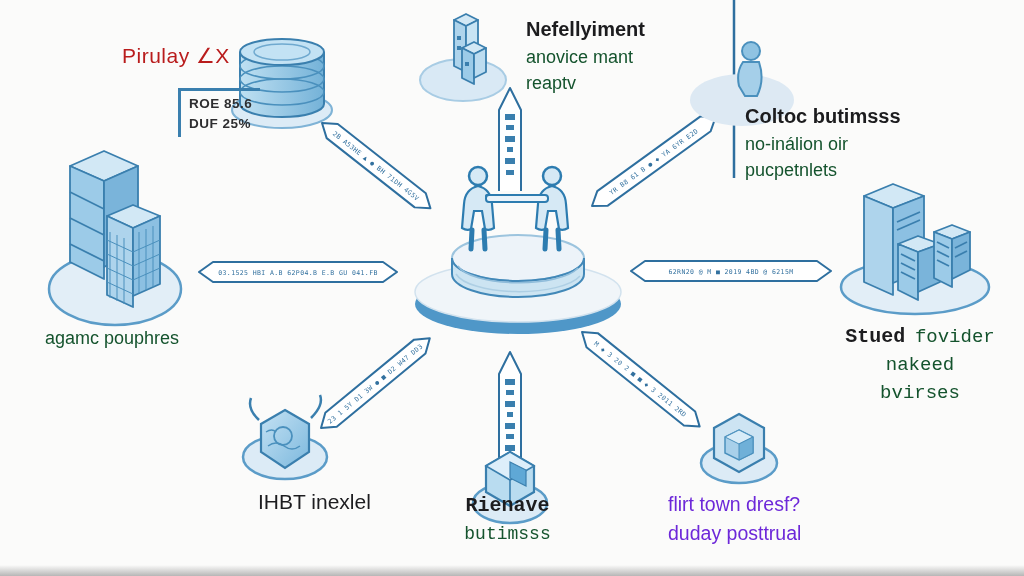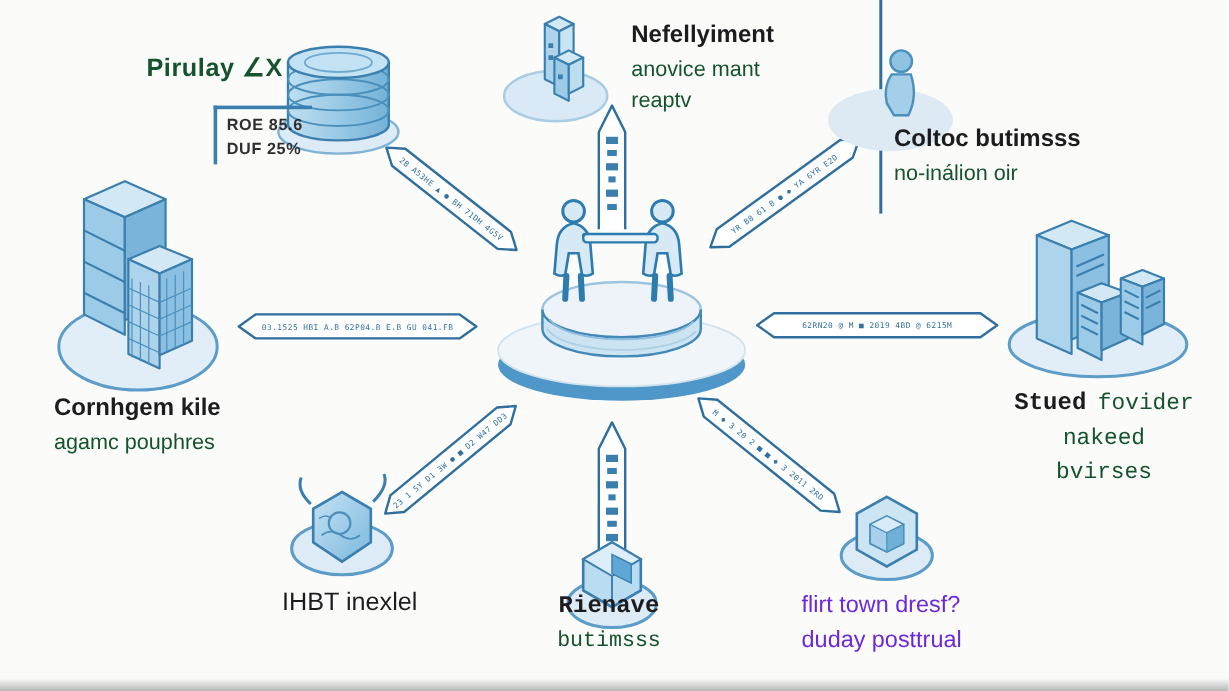--- a/index.html
+++ b/index.html
@@ -2,25 +2,25 @@
 <html><head>
 <meta charset="utf-8">
 <style>
   html,body{margin:0;padding:0;}
   body{font-family:"Liberation Sans",sans-serif;}
   .stage{position:relative;width:1024px;height:576px;background:#fbfbfa;overflow:hidden;}
   .gfx{position:absolute;left:0;top:0;}
   .label{position:absolute;color:#1c1c1e;}
   .t-title{font-weight:700;font-size:20px;line-height:1.5;}
   .t-reg{font-weight:400;font-size:18px;line-height:1.45;color:#14532d;}
-  .pirulay{font-size:21px;font-weight:700;letter-spacing:.5px;color:#14532d;}
+  .pirulay{font-size:21px;font-weight:400;letter-spacing:.5px;color:#b91c1c;}
   .stats{border-left:3px solid #3a7fae;border-top:3px solid #3a7fae;padding:3px 8px 2px 8px;
          font-size:13.5px;font-weight:700;color:#2e2e30;line-height:1.5;width:max-content;letter-spacing:.5px;margin-left:28px;}
   .center-txt{text-align:center;font-family:Liberation Mono, monospace;}
-  .shield-title{font-size:21px;font-weight:500;color:#1d1d20;}
+  .shield-title{font-size:21px;font-weight:500;color:#1d1d20;margin-left:23px;}
   .hex-line{font-size:19.5px;font-weight:400;line-height:1.5;color:#6d28d9;}
   .arrow-shape{fill:#ffffff;stroke:#2e6f9f;stroke-width:2;stroke-linejoin:round;}
   .arrow-txt{fill:#33719f;font-family:"DejaVu Sans Mono",monospace;font-size:6.5px;letter-spacing:.4px;text-anchor:middle;}
   .iso-stroke{stroke:#3a7fae;stroke-width:1.8;stroke-linejoin:round;}
   .bottom-fade{position:absolute;left:0;bottom:0;width:1024px;height:11px;
          background:linear-gradient(to bottom,rgba(180,180,180,0),rgba(165,165,165,.8));}
 </style>
 </head>
 <body>
 
@@ -258,24 +258,24 @@
 
   <div class="label" style="left:526px;top:14px;">
     <div class="t-title">Nefellyiment</div>
     <div class="t-reg">anovice mant</div>
     <div class="t-reg">reaptv</div>
   </div>
 
   <div class="label" style="left:745px;top:101px;">
     <div class="t-title">Coltoc butimsss</div>
     <div class="t-reg">no-inálion oir</div>
+    <div class="t-reg">pucpetnlets</div>
   </div>
 
   <div class="label" style="left:45px;top:325px;">
-    <div class="t-title">Cornhgem kile</div>
     <div class="t-reg">agamc pouphres</div>
   </div>
 
   <div class="label center-txt" style="left:845px;top:322px;width:150px;">
     <div>
       <span class="t-title">Stued</span>
       <span class="t-reg" style="font-size:19px;">fovider</span>
     </div>
     <div class="t-reg" style="font-size:19px;">nakeed bvirses</div>
   </div>

